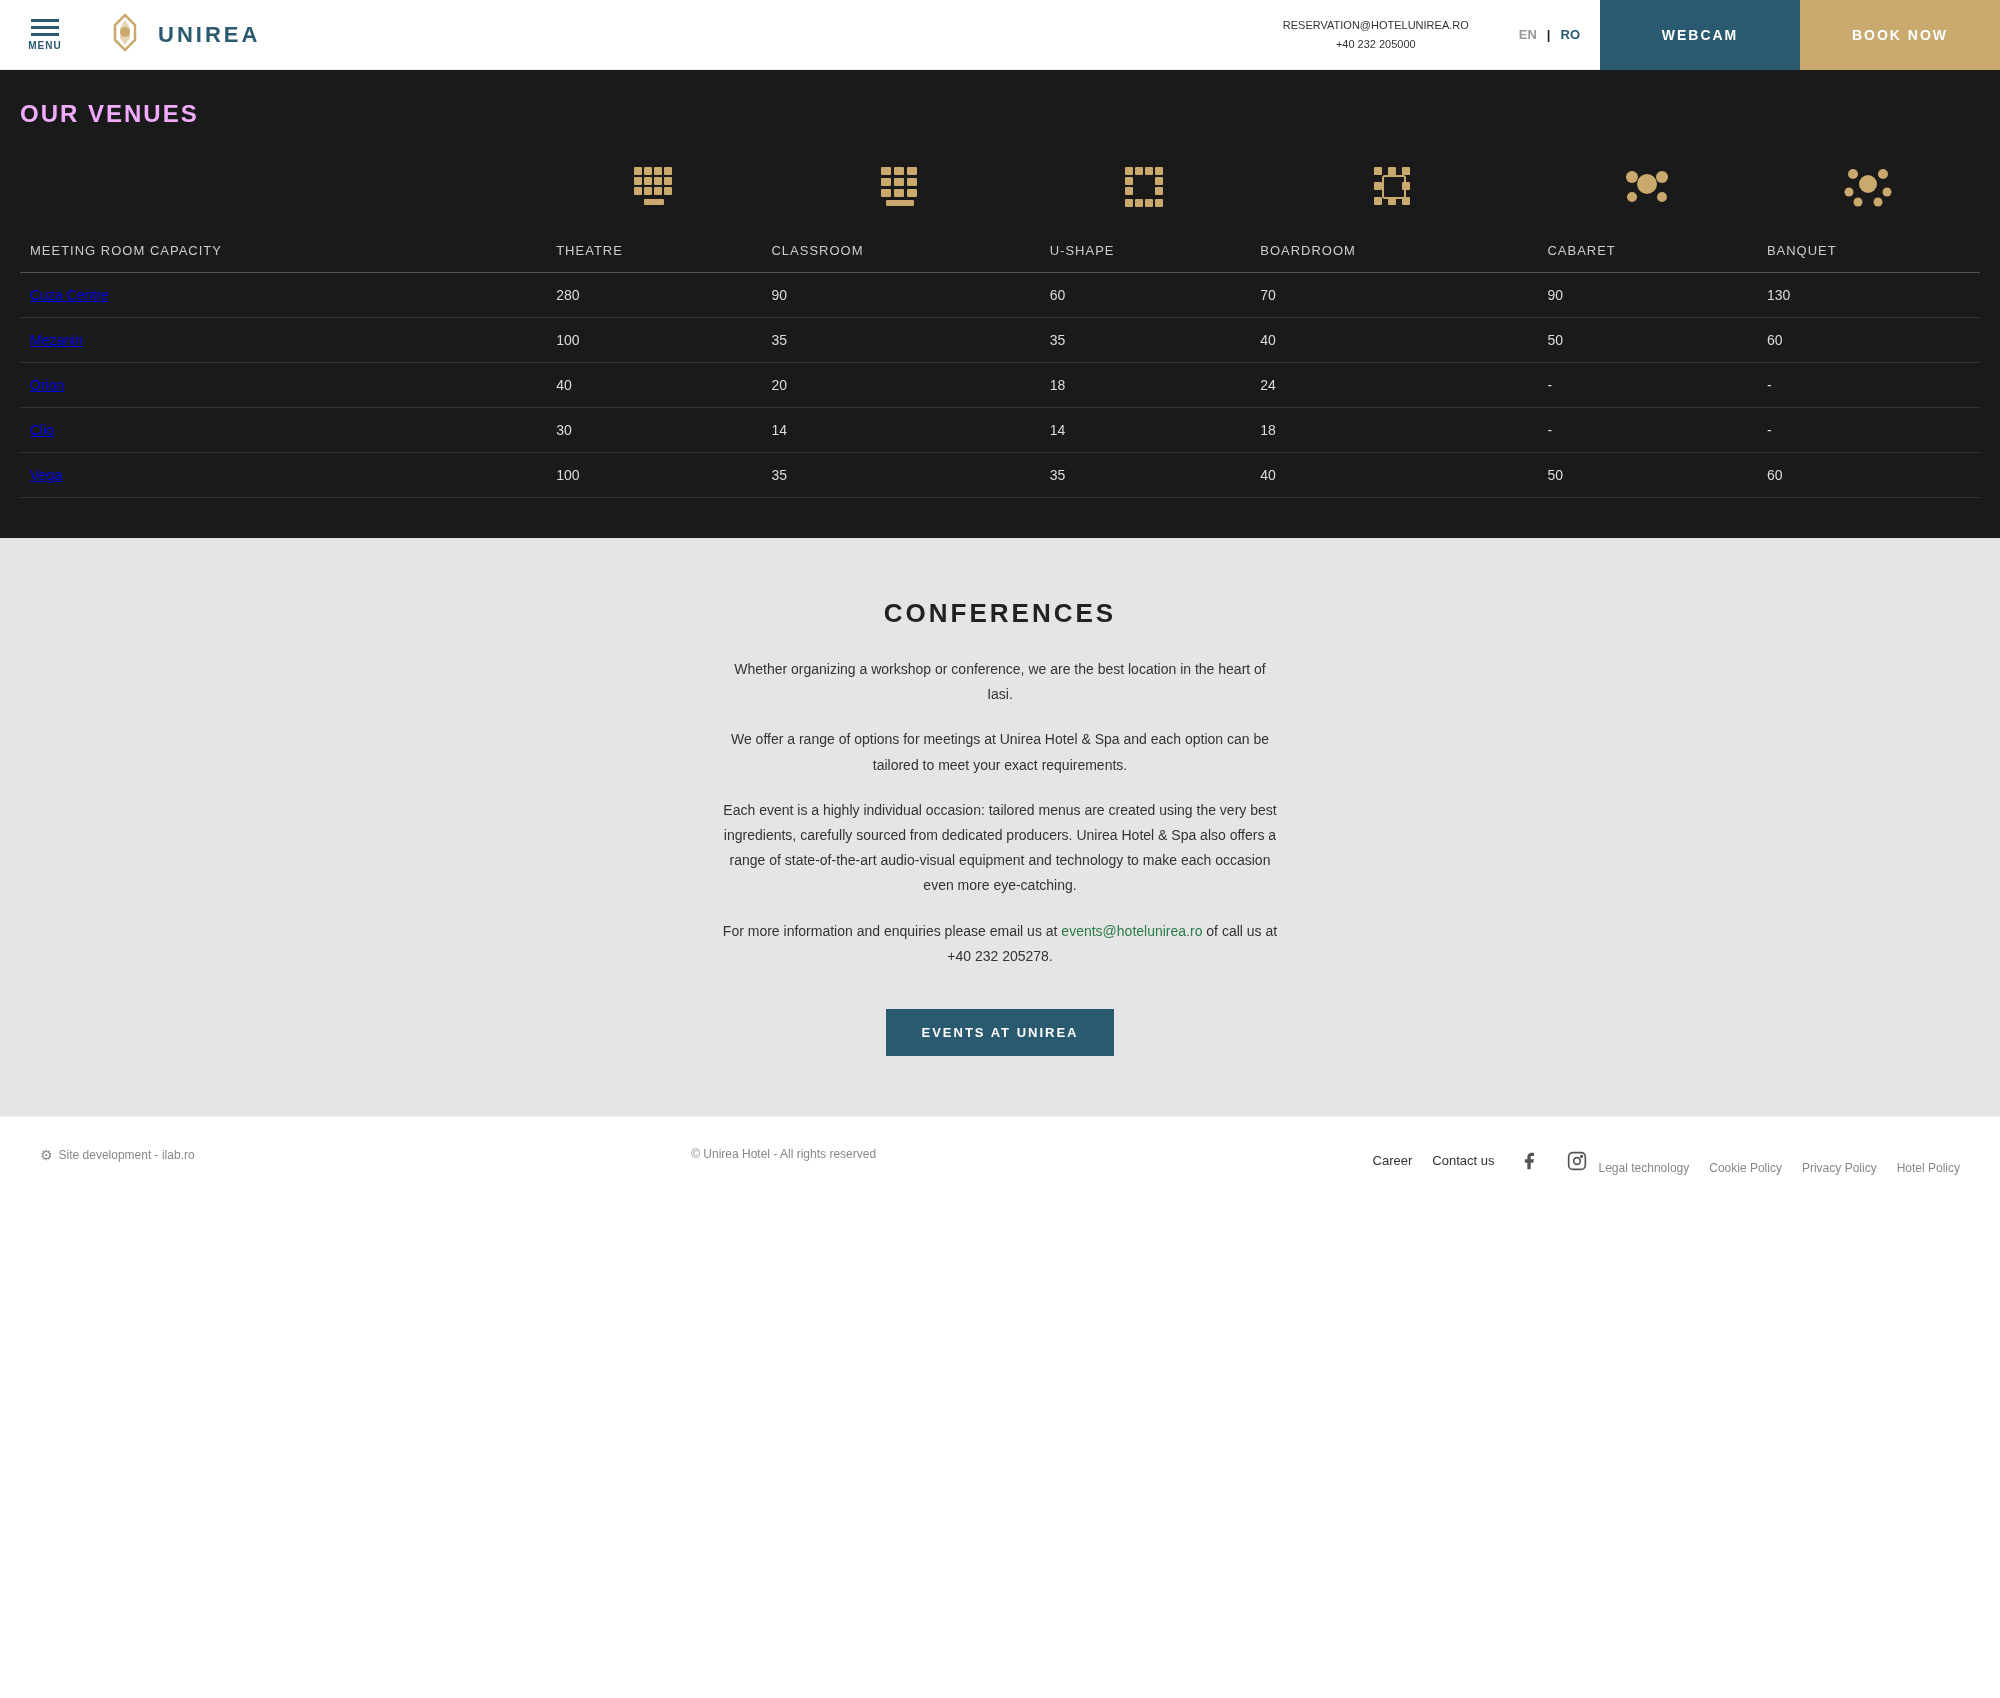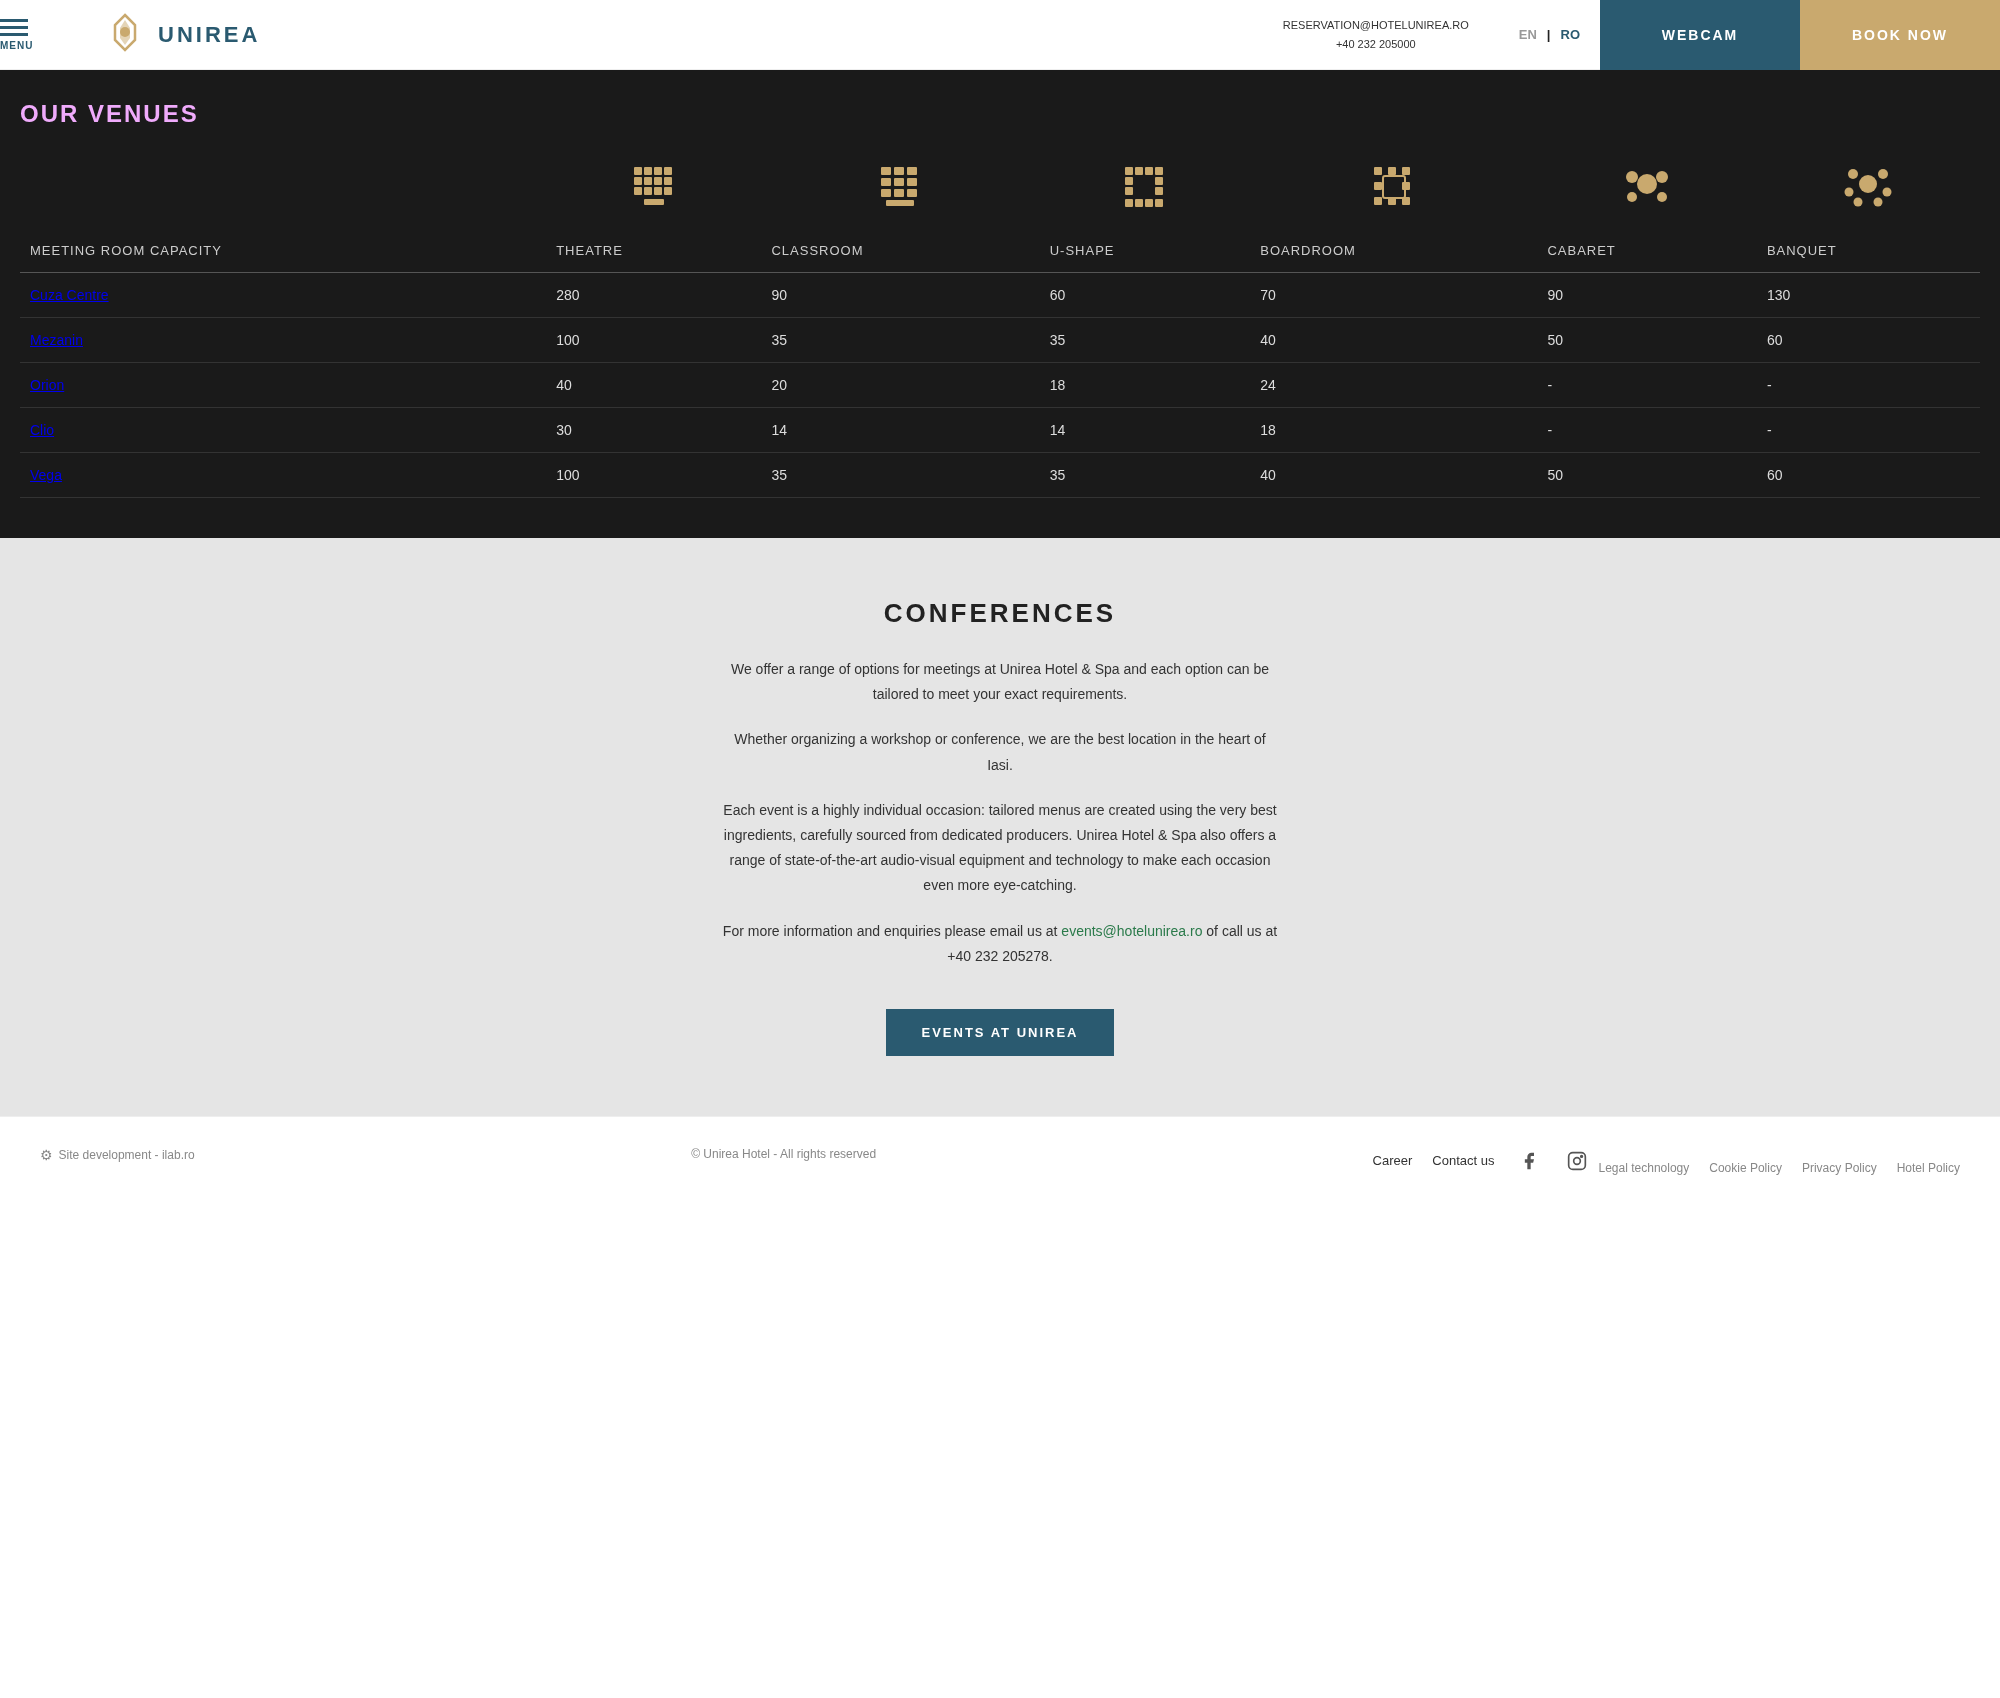--- a/index.html
+++ b/index.html
@@ -9,21 +9,21 @@
     .header {
       display: flex;
       align-items: center;
       height: 70px;
       background: #fff;
       border-bottom: 1px solid #eee;
     }
     .header-menu {
       display: flex;
       flex-direction: column;
-      align-items: flex-start;
+      align-items: center;
       justify-content: center;
       width: 90px;
       height: 70px;
       cursor: pointer;
       gap: 4px;
     }
     .hamburger-line {
       width: 28px;
       height: 3px;
       background: #2a5a70;
@@ -444,22 +444,22 @@
           <td class="value-cell">40</td>
           <td class="value-cell">50</td>
           <td class="value-cell">60</td>
         </tr>
       </tbody>
   </table>
 </section>
 
 <section class="conferences-section">
   <h2 class="conferences-title">CONFERENCES</h2>
+  <p class="conferences-text">Whether organizing a workshop or conference, we are the best location in the heart of Iasi.</p>
   <p class="conferences-text">We offer a range of options for meetings at Unirea Hotel &amp; Spa and each option can be tailored to meet your exact requirements.</p>
-  <p class="conferences-text">Whether organizing a workshop or conference, we are the best location in the heart of Iasi.</p>
   <p class="conferences-text">Each event is a highly individual occasion: tailored menus are created using the very best ingredients, carefully sourced from dedicated producers. Unirea Hotel &amp; Spa also offers a range of state-of-the-art audio-visual equipment and technology to make each occasion even more eye-catching.</p>
   <p class="conferences-text">
     <span>For more information and enquiries please email us at </span><a href="#" class="conferences-email">events@hotelunirea.ro</a><span> of call us at +40 232 205278.</span>
   </p>
   <button class="events-btn">EVENTS AT UNIREA</button>
 </section>
 
 <footer class="footer">
   <div class="footer-left">
     <span style="font-size:14px;">⚙</span>

